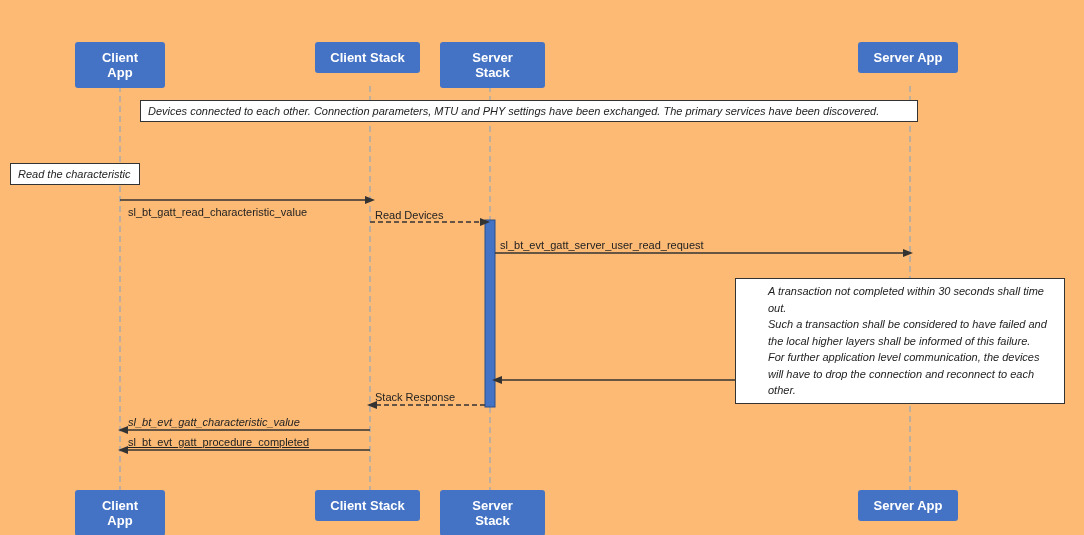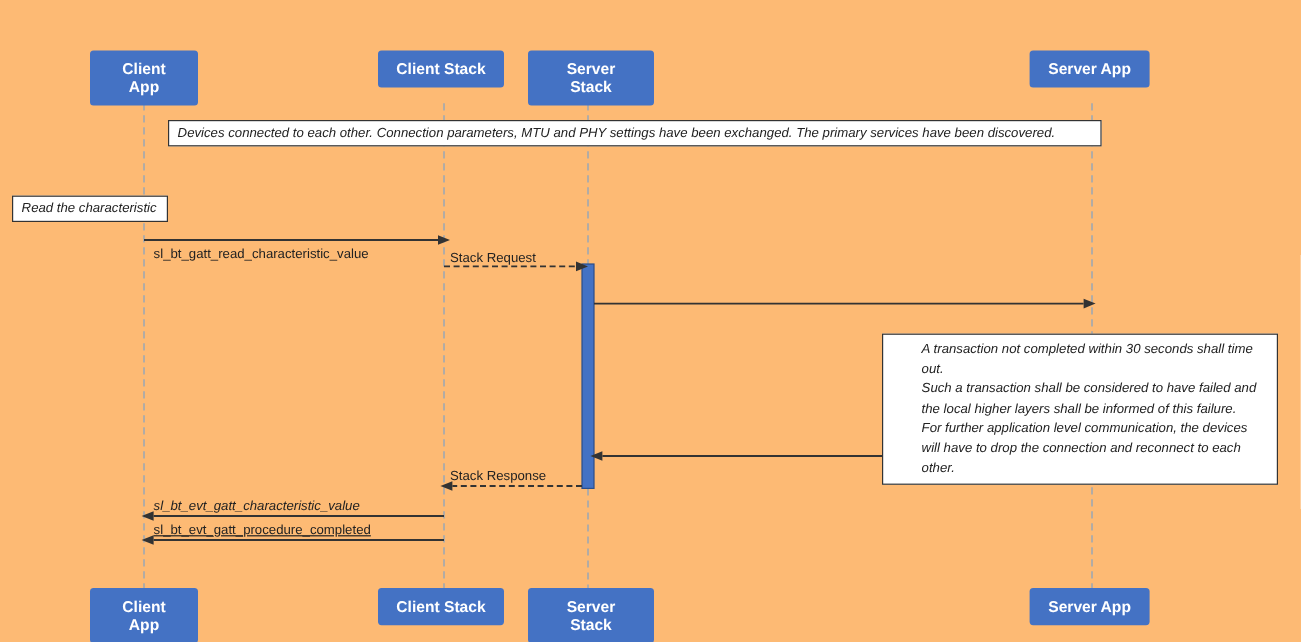--- a/index.html
+++ b/index.html
@@ -113,22 +113,23 @@
   <div class="note-box" style="left:735px; top:278px; width:330px; line-height:1.5; font-size:11px;padding-left:32px;">
     <span>A transaction not completed within 30 seconds shall time out.<br>
     Such a transaction shall be considered to have failed and<br>
     the local higher layers shall be informed of this failure.<br>
     For further application level communication, the devices<br>
     will have to drop the connection and reconnect to each other.</span>
   </div>
 
   <div class="arrow-label" style="left:128px; top:186px;margin-top:20px;">sl_bt_gatt_read_characteristic_value</div>
 
-  <div class="arrow-label" style="left:375px; top:209px;">Stack Request</div>
+  <div class="arrow-label" style="left:375px; top:209px;">Read Devices</div>
 
+  <div class="arrow-label" style="left:500px; top:239px;">sl_bt_evt_gatt_server_user_read_request</div>
 
 
   <div class="arrow-label" style="left:375px; top:391px;">Stack Response</div>
 
   <div class="arrow-label" style="left:128px; top:416px;font-style:italic;">sl_bt_evt_gatt_characteristic_value</div>
 
   <div class="arrow-label" style="left:128px; top:436px;text-decoration:underline;">sl_bt_evt_gatt_procedure_completed</div>
 
 </div>
 

